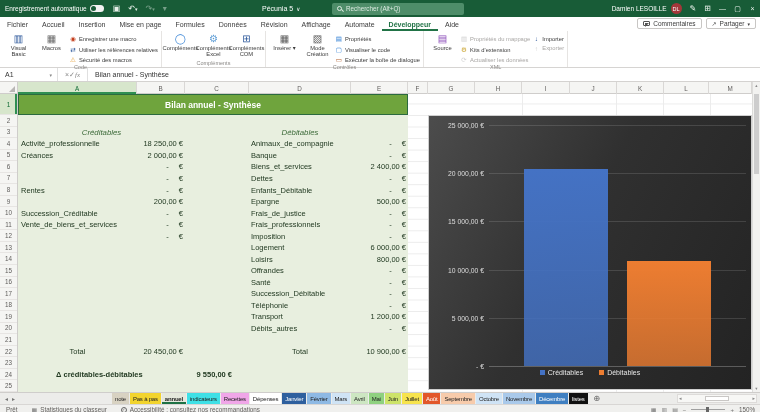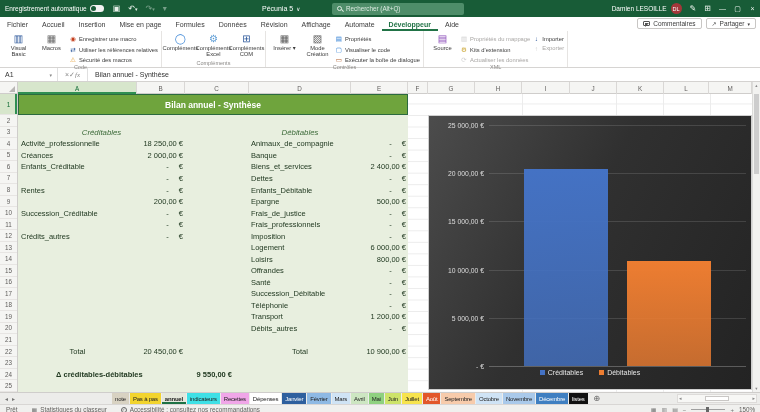--- a/index.html
+++ b/index.html
@@ -332,21 +332,20 @@
 <div class="grid">
   <div class="green-zone"></div>
   <div class="white-zone"></div>
   <div class="banner">Bilan annuel - Synthèse</div>
   <div class="cells" style="position:absolute;inset:0">
       <div class="cell hdr center" style="left: 0px; width: 167px; top: 32.54px;">Créditables</div>
       <div class="cell " style="left: 3px; width: 116px; top: 44.08px;">Activité_professionnelle</div>
       <div class="cell right" style="left: 119px; width: 46px; top: 44.08px;">18 250,00 €</div>
       <div class="cell " style="left: 3px; width: 116px; top: 55.62px;">Créances</div>
       <div class="cell right" style="left: 119px; width: 46px; top: 55.62px;">2 000,00 €</div>
-      <div class="cell " style="left: 3px; width: 116px; top: 67.16px;">Enfants_Créditable</div>
       <div class="cell right" style="left: 119px; width: 46px; top: 67.16px;">
         <span>-</span>
         <span class="dash-gap"></span>
         <span>€</span>
       </div>
       <div class="cell right" style="left: 119px; width: 46px; top: 78.7px;">
         <span>-</span>
         <span class="dash-gap"></span>
         <span>€</span>
       </div>
@@ -356,26 +355,26 @@
         <span class="dash-gap"></span>
         <span>€</span>
       </div>
       <div class="cell right" style="left: 119px; width: 46px; top: 101.78px;">200,00 €</div>
       <div class="cell " style="left: 3px; width: 116px; top: 113.32px;">Succession_Créditable</div>
       <div class="cell right" style="left: 119px; width: 46px; top: 113.32px;">
         <span>-</span>
         <span class="dash-gap"></span>
         <span>€</span>
       </div>
+      <div class="cell " style="left: 3px; width: 116px; top: 124.86px;">Vente_de_biens_et_services</div>
       <div class="cell right" style="left: 119px; width: 46px; top: 124.86px;">
         <span>-</span>
         <span class="dash-gap"></span>
         <span>€</span>
       </div>
-      <div class="cell " style="left: 3px; width: 116px; top: 136.4px;">Crédits_autres</div>
       <div class="cell right" style="left: 119px; width: 46px; top: 136.4px;">
         <span>-</span>
         <span class="dash-gap"></span>
         <span>€</span>
       </div>
       <div class="cell center" style="left: 0px; width: 119px; top: 251.8px;">Total</div>
       <div class="cell right" style="left: 119px; width: 46px; top: 251.8px;">20 450,00 €</div>
       <div class="cell hdr center" style="left: 231px; width: 102px; top: 32.54px;">Débitables</div>
       <div class="cell " style="left: 233px; width: 100px; top: 44.08px;">Animaux_de_compagnie</div>
       <div class="cell right" style="left: 333px; width: 55px; top: 44.08px;">

